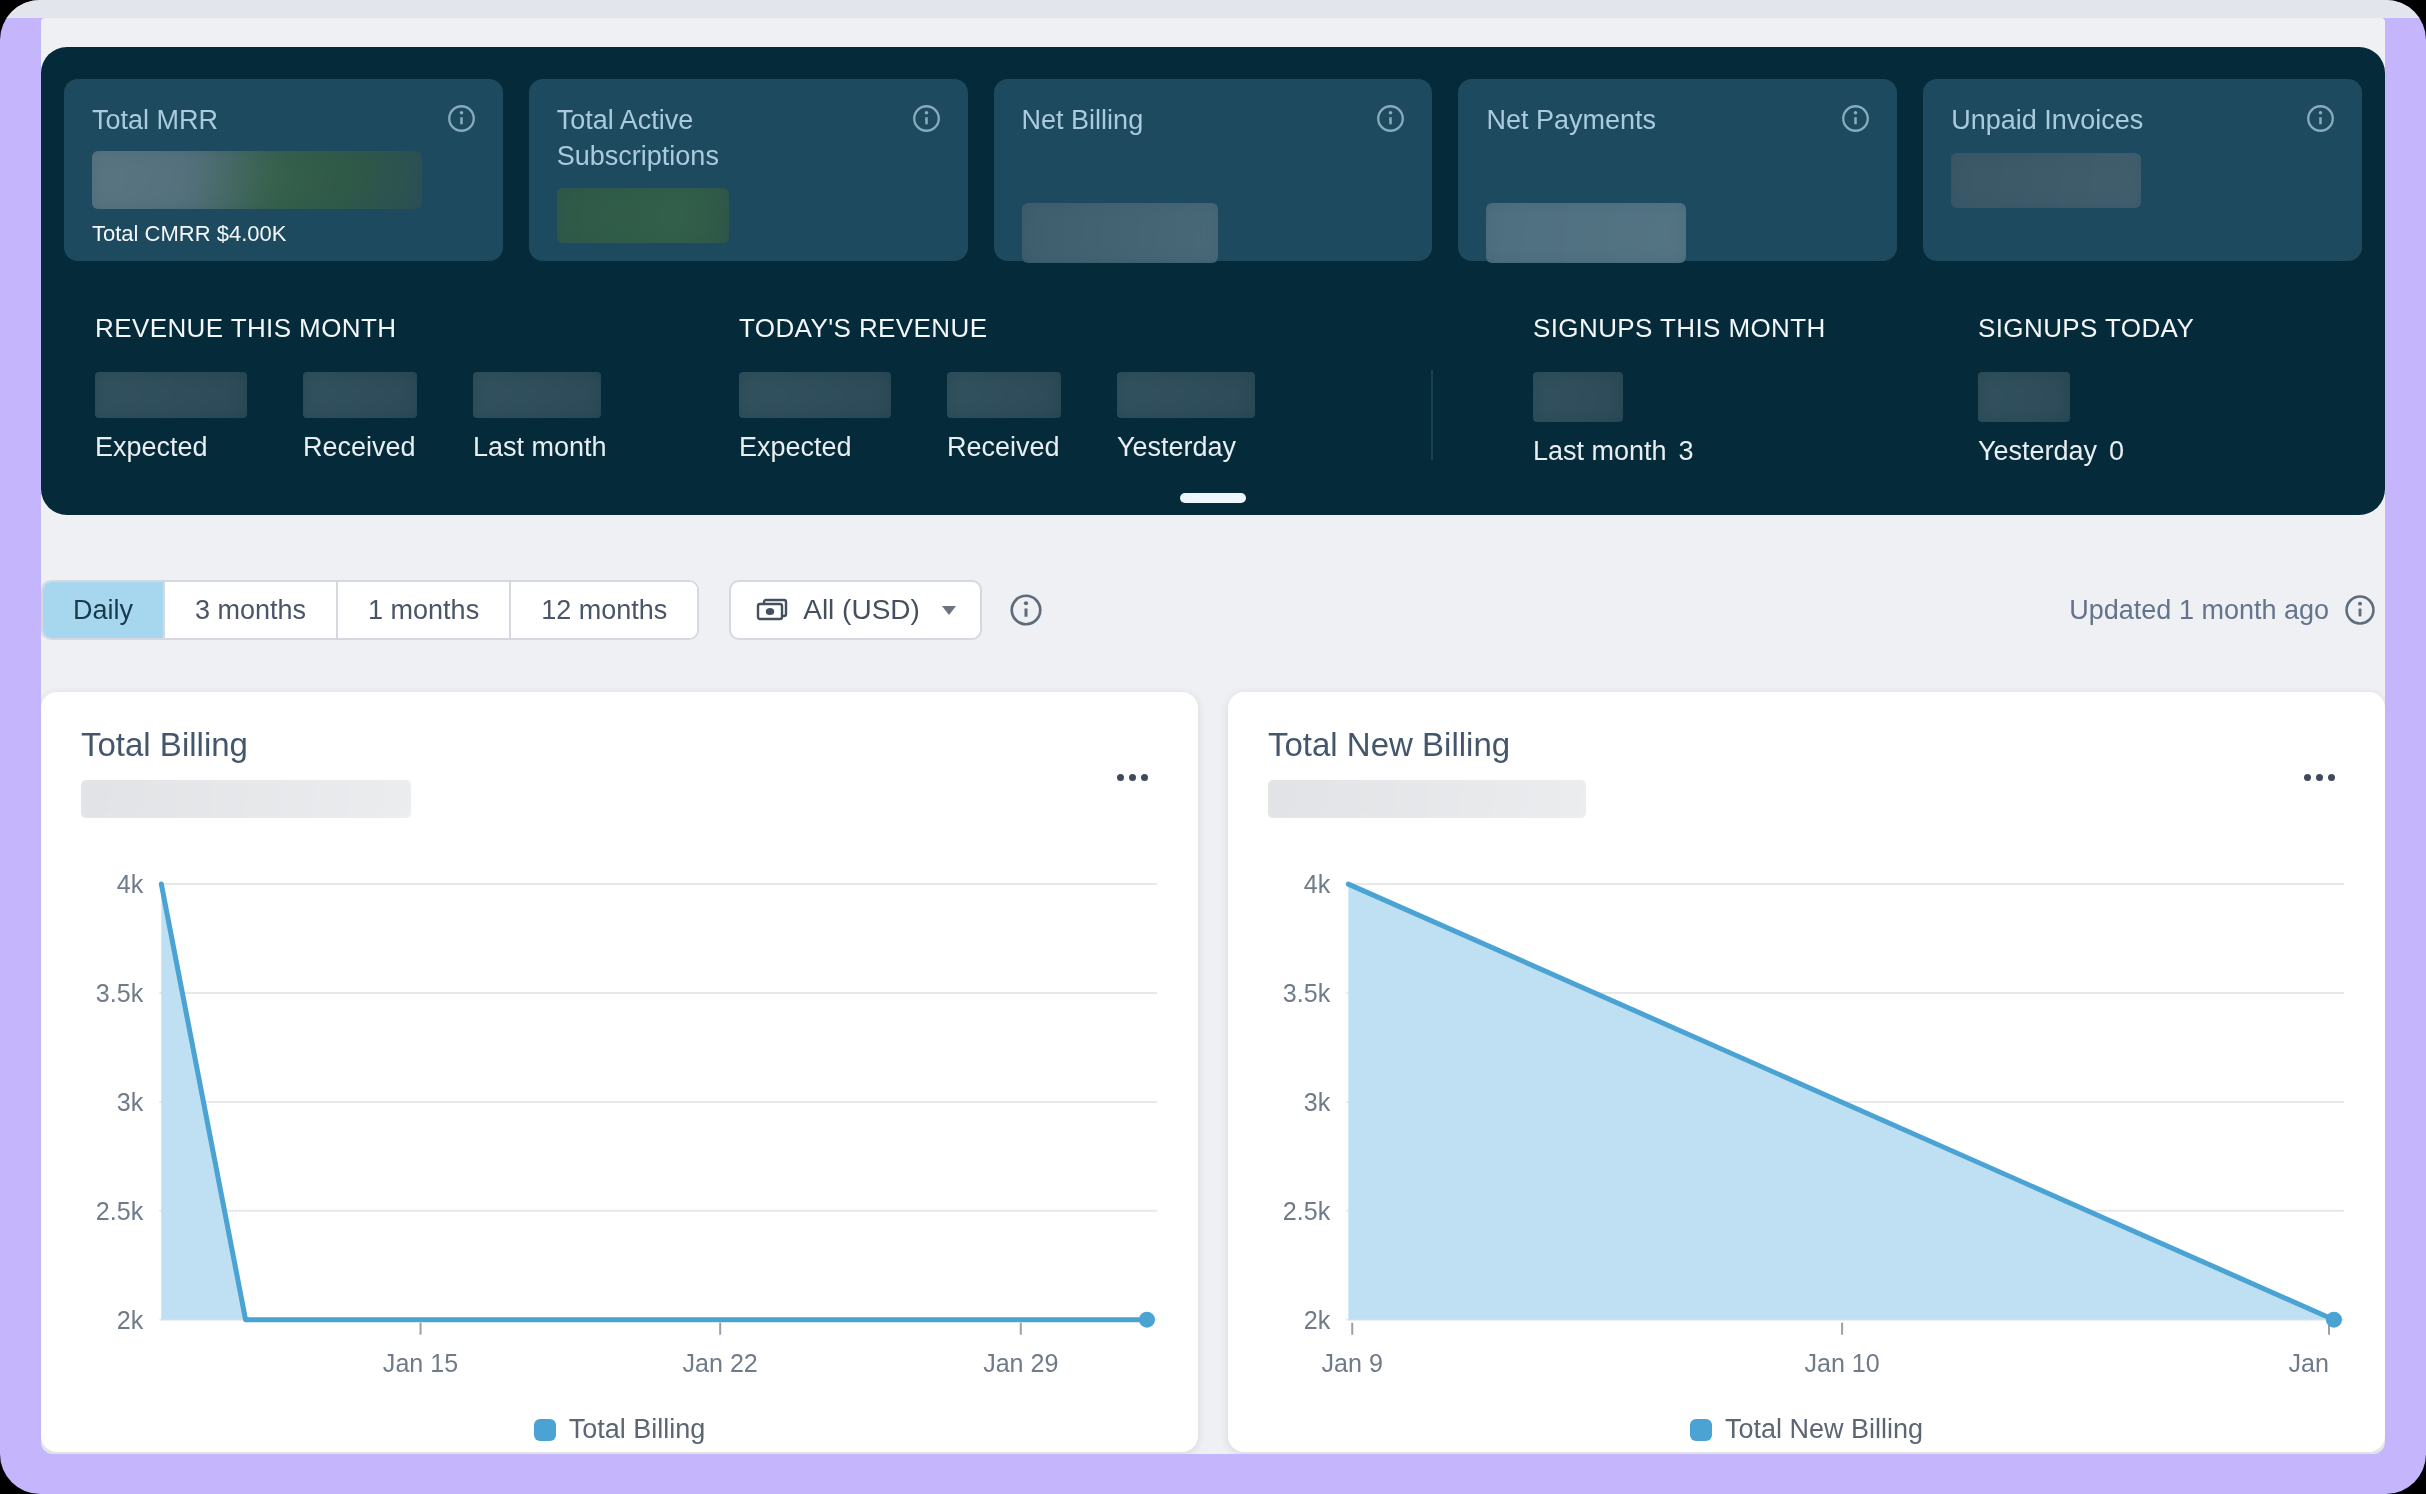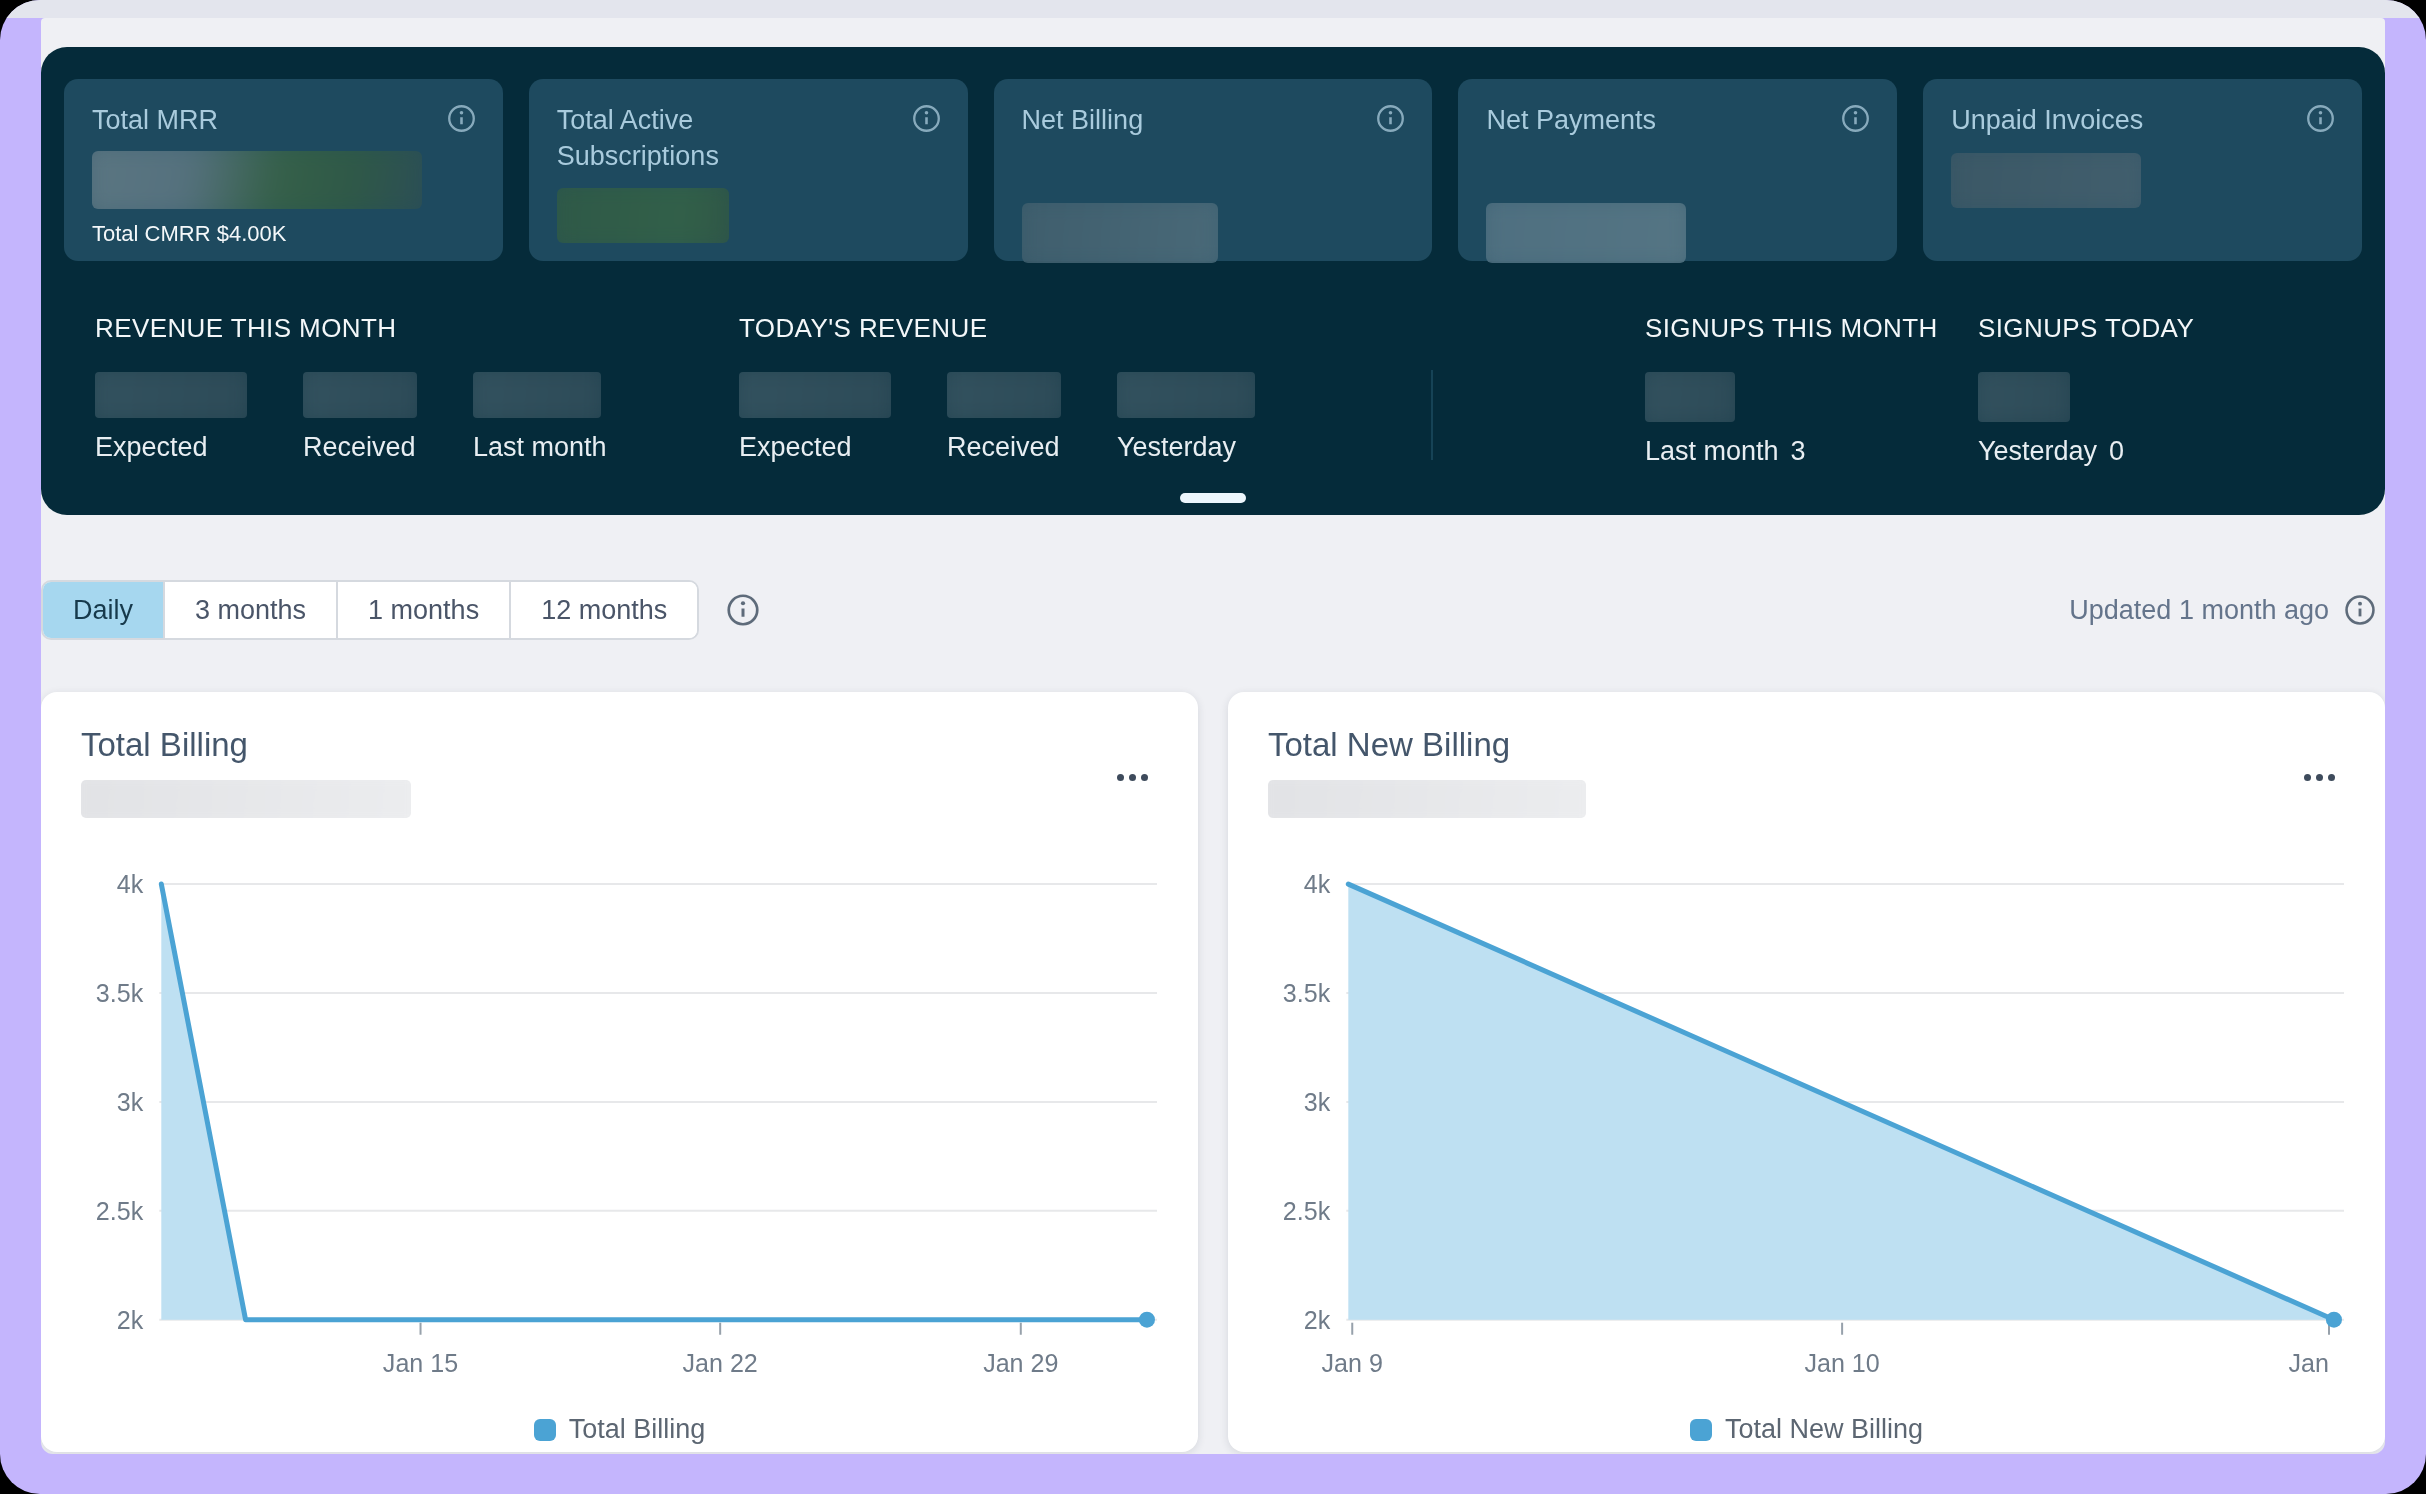--- a/index.html
+++ b/index.html
@@ -184,21 +184,21 @@
               </div>
               <div class="sstat">
                 <div class="blob sblob" style="width:138px"></div>
                 <div class="slabel">Yesterday</div>
               </div>
             </div>
           </div>
 
           <div class="sdivider"></div>
 
-          <div class="sgroup" style="left:1604px">
+          <div class="sgroup" style="left:1492px">
             <div class="heading">SIGNUPS THIS MONTH</div>
             <div class="stats">
               <div class="sstat">
                 <div class="blob sblob" style="width:90px;height:50px"></div>
                 <div class="slabel"><span>Last month</span><span class="val">3</span></div>
               </div>
             </div>
           </div>
 
           <div class="sgroup" style="left:1937px">
@@ -216,20 +216,31 @@
       </div>
 
       <div class="toolbar">
         <div class="seg">
           <button class="active">Daily</button>
           <button>3 months</button>
           <button>1 months</button>
           <button>12 months</button>
         </div>
 
+        <button class="currency-btn">
+          <span class="banknote">
+            <svg viewBox="0 0 34 30" fill="none">
+              <path d="M9 9 V7 a2 2 0 0 1 2-2 h18 a2 2 0 0 1 2 2 v12 a2 2 0 0 1-2 2 h-2" stroke="currentColor" stroke-width="2.4"></path>
+              <rect x="3" y="9" width="24" height="15" rx="2" stroke="currentColor" stroke-width="2.4"></rect>
+              <ellipse cx="15" cy="16.5" rx="4.2" ry="3.6" fill="currentColor"></ellipse>
+            </svg>
+          </span>
+          <span>All (USD)</span>
+          <span class="caret"></span>
+        </button>
 
         <span class="tb-info">
           <svg viewBox="0 0 24 24" fill="none">
               <circle cx="12" cy="12" r="9.5" stroke="currentColor" stroke-width="1.8"></circle>
               <line x1="12" y1="11" x2="12" y2="16.5" stroke="currentColor" stroke-width="2"></line>
               <circle cx="12" cy="7.5" r="1.4" fill="currentColor"></circle>
             </svg>
         </span>
 
         <div class="updated">

